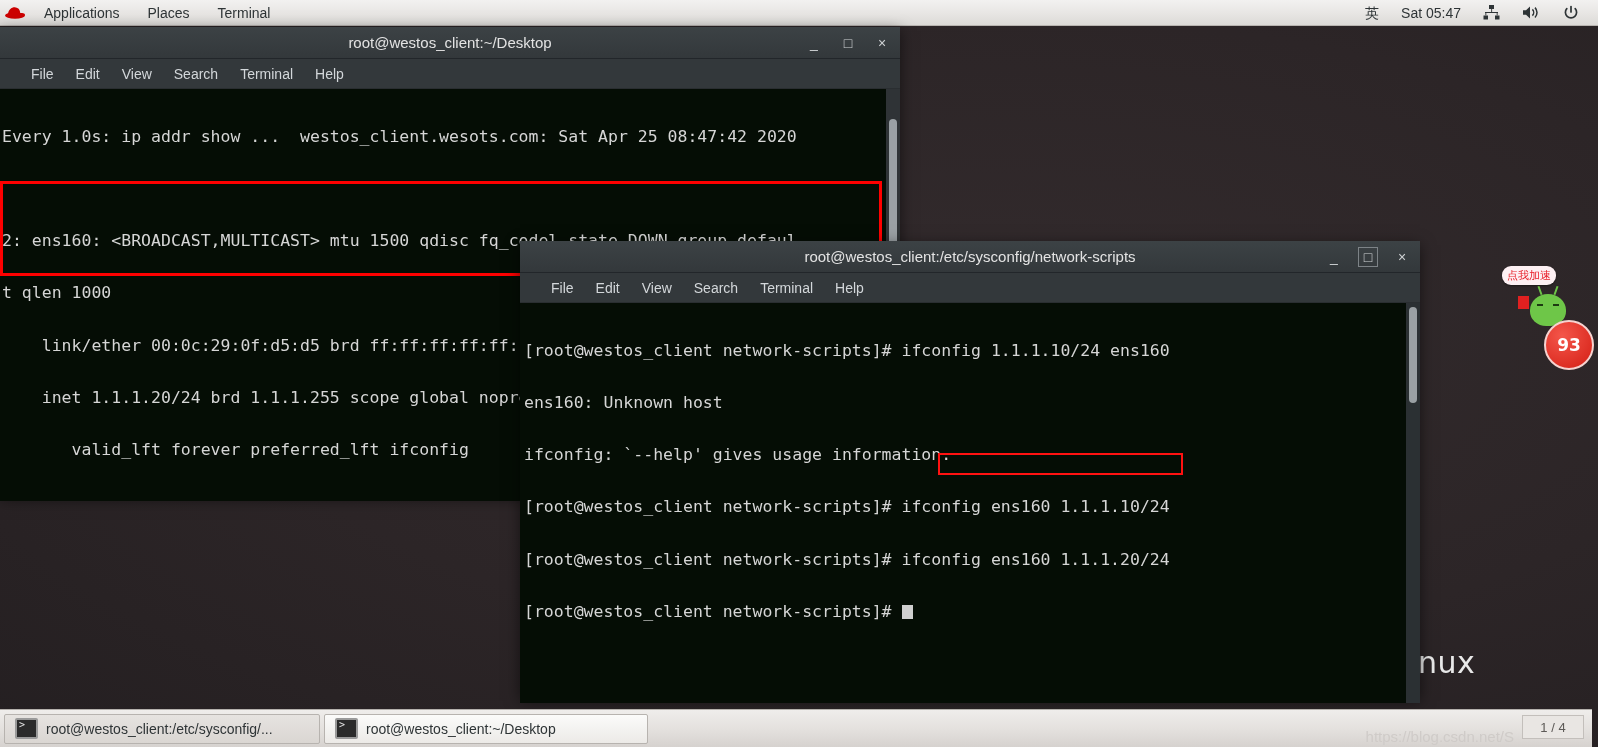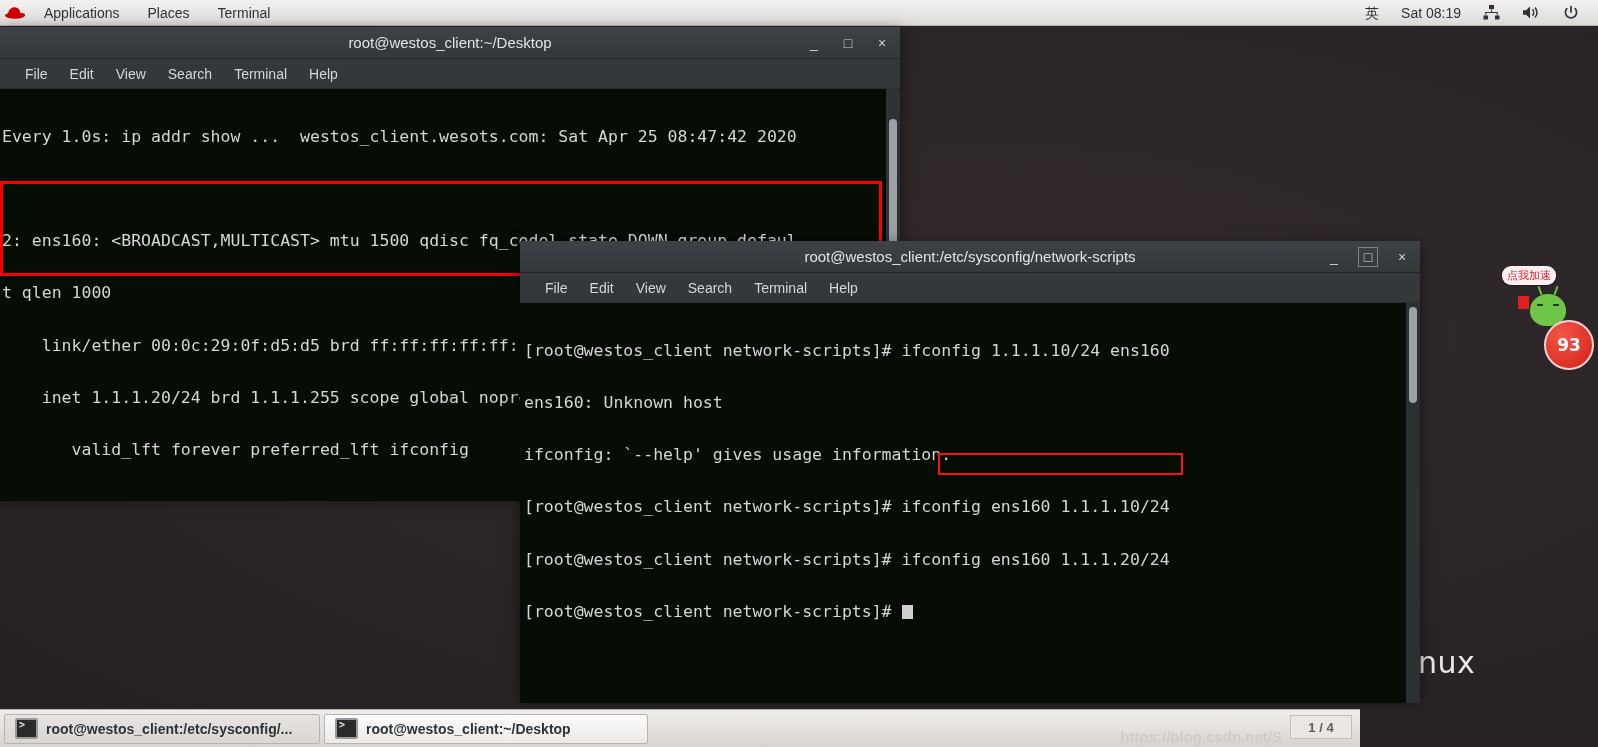--- a/index.html
+++ b/index.html
@@ -42,21 +42,21 @@
   }
   .titlebar .title{
     flex:1;text-align:center;color:#e3e3e3;font-size:15px;
     white-space:nowrap;overflow:hidden;
   }
   .winbtns{position:absolute;right:10px;top:0;height:31px;display:flex;align-items:center;gap:18px;}
   .winbtn{color:#cfd2d4;font-size:14px;line-height:1;cursor:pointer;display:flex;align-items:center;justify-content:center;width:16px;height:16px;}
   .winbtn.boxed{outline:1px solid #7d8387;outline-offset:1px;}
   .menubar{
     height:29px;background:#33383b;display:flex;align-items:center;
-    padding-left:14px;gap:0px;border-bottom:1px solid #2a2e31;
+    padding-left:20px;gap:0px;border-bottom:1px solid #2a2e31;
   }
   .menubar span{color:#d3d7da;font-size:14px;padding:0 11px;cursor:default;}
   .term-body{
     background:#050d05;
     font-family:"DejaVu Sans Mono", monospace;
     font-size:16.5px;line-height:17.4px;
     color:#d6d6d6;
     white-space:pre;
     overflow:hidden;
     position:relative;
@@ -106,24 +106,24 @@
   #accel-score{
     position:absolute;left:44px;top:54px;width:46px;height:46px;border-radius:50%;
     background:radial-gradient(circle at 35% 30%,#f4564a,#d41e14);
     border:2px solid #f6d3d0;
     color:#fff;font-size:17px;font-weight:bold;
     display:flex;align-items:center;justify-content:center;
     font-family:"DejaVu Sans", sans-serif;
   }
   
   #taskbar{
-    position:absolute;left:0;bottom:0;width:1360px;height:38px;
+    position:absolute;left:0;bottom:0;width:1592px;height:38px;
     background:linear-gradient(180deg,#efedeb 0%,#e3e0dd 55%,#d6d2cf 100%);
     border-top:1px solid #b4b0ac;
-    display:flex;align-items:center;box-sizing:border-box;font-weight:bold;
+    display:flex;align-items:center;box-sizing:border-box;
   }
   .task-btn{
     height:30px;margin:0 0 0 4px;display:flex;align-items:center;gap:8px;
     padding:0 10px;border:1px solid #b7b3af;border-radius:2px;
     font-size:14px;color:#2e3436;box-sizing:border-box;cursor:pointer;
   }
   .task-btn.inactive{background:linear-gradient(180deg,#e6e3e0,#dad6d2);width:316px;}
   .task-btn.active{background:linear-gradient(180deg,#fbfbfa,#eceae7);width:324px;}
   .term-icon{
     width:19px;height:17px;background:#2b2b2b;border:2px solid #9a9a9a;border-radius:2px;
@@ -157,21 +157,21 @@
       <path d="M4 9 C4 3.5 8 1 11.5 1.4 C15 1.8 16.5 4.5 16 8.2 Z" fill="#cc0000"></path>
       <ellipse cx="17.5" cy="8.6" rx="3.4" ry="1.6" fill="#cc0000"></ellipse>
     </svg>
   </div>
   <div class="panel-menu">Applications</div>
   <div class="panel-menu">Places</div>
   <div class="panel-menu">Terminal</div>
 
   <div id="panel-right">
     <div class="pr-item">英</div>
-    <div class="pr-item">Sat 08:19</div>
+    <div class="pr-item">Sat 05:47</div>
     <div class="pr-item">
       <svg width="17" height="15" viewBox="0 0 17 15" aria-hidden="true">
         <rect x="6" y="0" width="5" height="4" fill="#2e3436"></rect>
         <rect x="8.2" y="4" width="0.9" height="3.5" fill="#2e3436"></rect>
         <rect x="2" y="7" width="13" height="1" fill="#2e3436"></rect>
         <rect x="2.4" y="8" width="0.9" height="2.4" fill="#2e3436"></rect>
         <rect x="13.7" y="8" width="0.9" height="2.4" fill="#2e3436"></rect>
         <rect x="0.5" y="10.5" width="4.5" height="4" fill="#2e3436"></rect>
         <rect x="12" y="10.5" width="4.5" height="4" fill="#2e3436"></rect>
       </svg>

